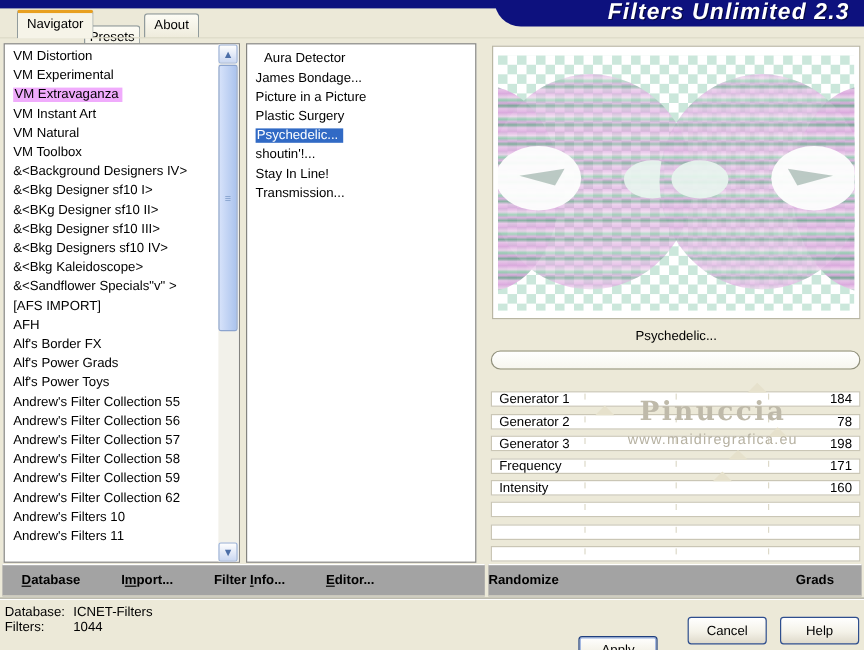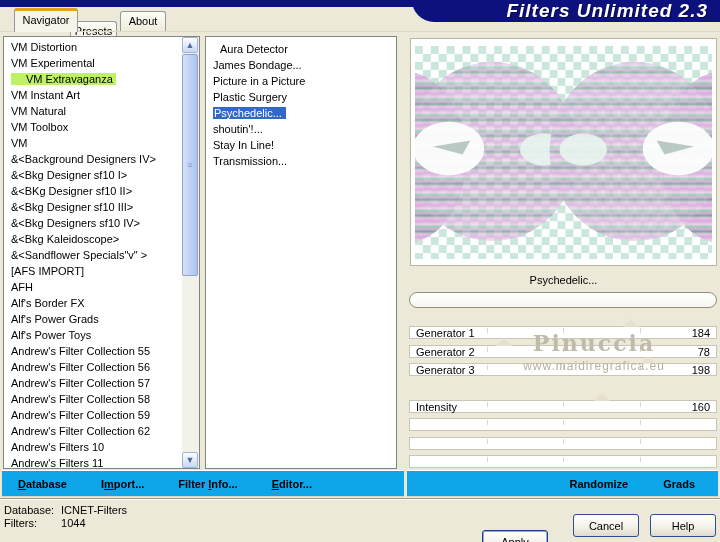--- a/index.html
+++ b/index.html
@@ -22,21 +22,21 @@
     background:#F6F4E8;z-index:2;margin-left:12px;}
   .tab1{left:70px;top:21px;width:47px;height:30px;line-height:19px;}
   .tab2{left:120px;top:11px;width:46px;height:21px;line-height:19px;}
   .tabline{position:absolute;left:0;top:31px;width:720px;height:1px;background:#DDDAC8;}
 
   
   .list{position:absolute;background:#fff;border:1px solid #848480;overflow:hidden;}
   #cat-list{left:3px;top:36px;width:197px;height:433px;padding:2px 18px 0 7px;}
   #flt-list{left:205px;top:36px;width:192px;height:433px;padding:4px 4px 0 7px;}
   .lrow{height:16px;line-height:16px;white-space:nowrap;cursor:default;}
-  .hl-cat{background:#bef264;padding:0 3px 0 15px;}
+  .hl-cat{background:#f0abfc;padding:0 3px 0 1px;}
   .hl-flt{background:#316AC5;color:#fff;padding:0 4px 0 1px;}
 
   
   .sbar{position:absolute;left:182px;top:37px;width:17px;height:431px;background:#F2F1EA;z-index:3;}
   .sbtn{position:absolute;left:0;width:16px;height:16px;border:1px solid #9DB4DC;border-radius:2px;
     background:linear-gradient(#FEFEFE,#CBD8F2);color:#4D6FA8;font-size:9px;line-height:14px;
     text-align:center;cursor:default;}
   .sbtn.up{top:0;}
   .sbtn.down{bottom:0;}
   .sthumb{position:absolute;left:0;top:17px;width:16px;height:222px;border:1px solid #8CA4CF;
@@ -58,24 +58,24 @@
   .tick{position:absolute;top:1px;width:1px;height:5px;background:#DDD9C9;}
   .tri{position:absolute;top:-8px;width:0;height:0;border-left:8px solid transparent;
     border-right:8px solid transparent;border-bottom:8px solid #E6E1CC;}
   #watermark{position:absolute;left:440px;top:330px;width:308px;text-align:center;z-index:5;
     pointer-events:none;}
   #watermark .wm1{font-family:"DejaVu Serif",serif;font-size:22px;font-weight:bold;
     letter-spacing:2px;color:#BFBAAA;}
   #watermark .wm2{font-size:12px;letter-spacing:1px;color:#B6B1A1;margin-top:3px;}
 
   
-  .menubar{position:absolute;top:470px;height:27px;background:#0ea5e9;border-top:1px solid #FFFFFF;
+  .menubar{position:absolute;top:470px;height:27px;background:#a3a3a3;border-top:1px solid #FFFFFF;
     box-shadow:inset 0 -1px 0 #D9D5C5;display:flex;align-items:center;}
   #menu-left{left:2px;width:402px;gap:34px;padding-left:16px;}
-  #menu-right{left:407px;width:311px;gap:35px;padding-right:23px;justify-content:flex-end;}
+  #menu-right{left:407px;width:311px;gap:35px;padding-right:23px;justify-content:space-between;}
   .mitem{font-weight:bold;white-space:nowrap;cursor:default;}
   .groove{position:absolute;left:0;top:498px;width:720px;height:2px;border-top:1px solid #9C9A8C;
     border-bottom:1px solid #FFFFFF;}
 
   
   .stline{position:absolute;left:4px;white-space:nowrap;}
   .stlab{display:inline-block;width:54px;}
   .xpbtn{position:absolute;top:514px;width:66px;height:23px;border:1px solid #2E4E8E;border-radius:3px;
     background:linear-gradient(#FFFFFF,#F4F2E8 55%,#DFDACB);font-family:inherit;font-size:11px;
     text-align:center;line-height:20px;cursor:default;}
@@ -96,21 +96,20 @@
   <div class="tab tab2">About</div>
   <div class="tabline"></div>
 
   <div class="list" id="cat-list">
       <div class="lrow"><span>VM Distortion</span></div>
       <div class="lrow"><span>VM Experimental</span></div>
       <div class="lrow"><span class="hl-cat">VM Extravaganza</span></div>
       <div class="lrow"><span>VM Instant Art</span></div>
       <div class="lrow"><span>VM Natural</span></div>
       <div class="lrow"><span>VM Toolbox</span></div>
-      <div class="lrow"><span>VM</span></div>
       <div class="lrow"><span>&amp;&lt;Background Designers IV&gt;</span></div>
       <div class="lrow"><span>&amp;&lt;Bkg Designer sf10 I&gt;</span></div>
       <div class="lrow"><span>&amp;&lt;BKg Designer sf10 II&gt;</span></div>
       <div class="lrow"><span>&amp;&lt;Bkg Designer sf10 III&gt;</span></div>
       <div class="lrow"><span>&amp;&lt;Bkg Designers sf10 IV&gt;</span></div>
       <div class="lrow"><span>&amp;&lt;Bkg Kaleidoscope&gt;</span></div>
       <div class="lrow"><span>&amp;&lt;Sandflower Specials"v" &gt;</span></div>
       <div class="lrow"><span>[AFS IMPORT]</span></div>
       <div class="lrow"><span>AFH</span></div>
       <div class="lrow"><span>Alf's Border FX</span></div>
@@ -201,20 +200,28 @@
         <div class="tri" style="left: calc(30.5882% - 8px);"></div>
       </div>
       <div class="srow" style="top: 45px;">
         <div class="tick" style="left: 25%;"></div>
         <div class="tick" style="left: 50%;"></div>
         <div class="tick" style="left: 75%;"></div>
         <span class="lab">Generator 3</span>
         <span class="val">198</span>
         <div class="tri" style="left: calc(77.6471% - 8px);"></div>
       </div>
+      <div class="srow" style="top: 64px;">
+        <div class="tick" style="left: 25%;"></div>
+        <div class="tick" style="left: 50%;"></div>
+        <div class="tick" style="left: 75%;"></div>
+        <span class="lab">Frequency</span>
+        <span class="val">171</span>
+        <div class="tri" style="left: calc(67.0588% - 8px);"></div>
+      </div>
       <div class="srow" style="top: 82px;">
         <div class="tick" style="left: 25%;"></div>
         <div class="tick" style="left: 50%;"></div>
         <div class="tick" style="left: 75%;"></div>
         <span class="lab">Intensity</span>
         <span class="val">160</span>
         <div class="tri" style="left: calc(62.7451% - 8px);"></div>
       </div>
       <div class="srow" style="top: 100px;">
         <div class="tick" style="left: 25%;"></div>

